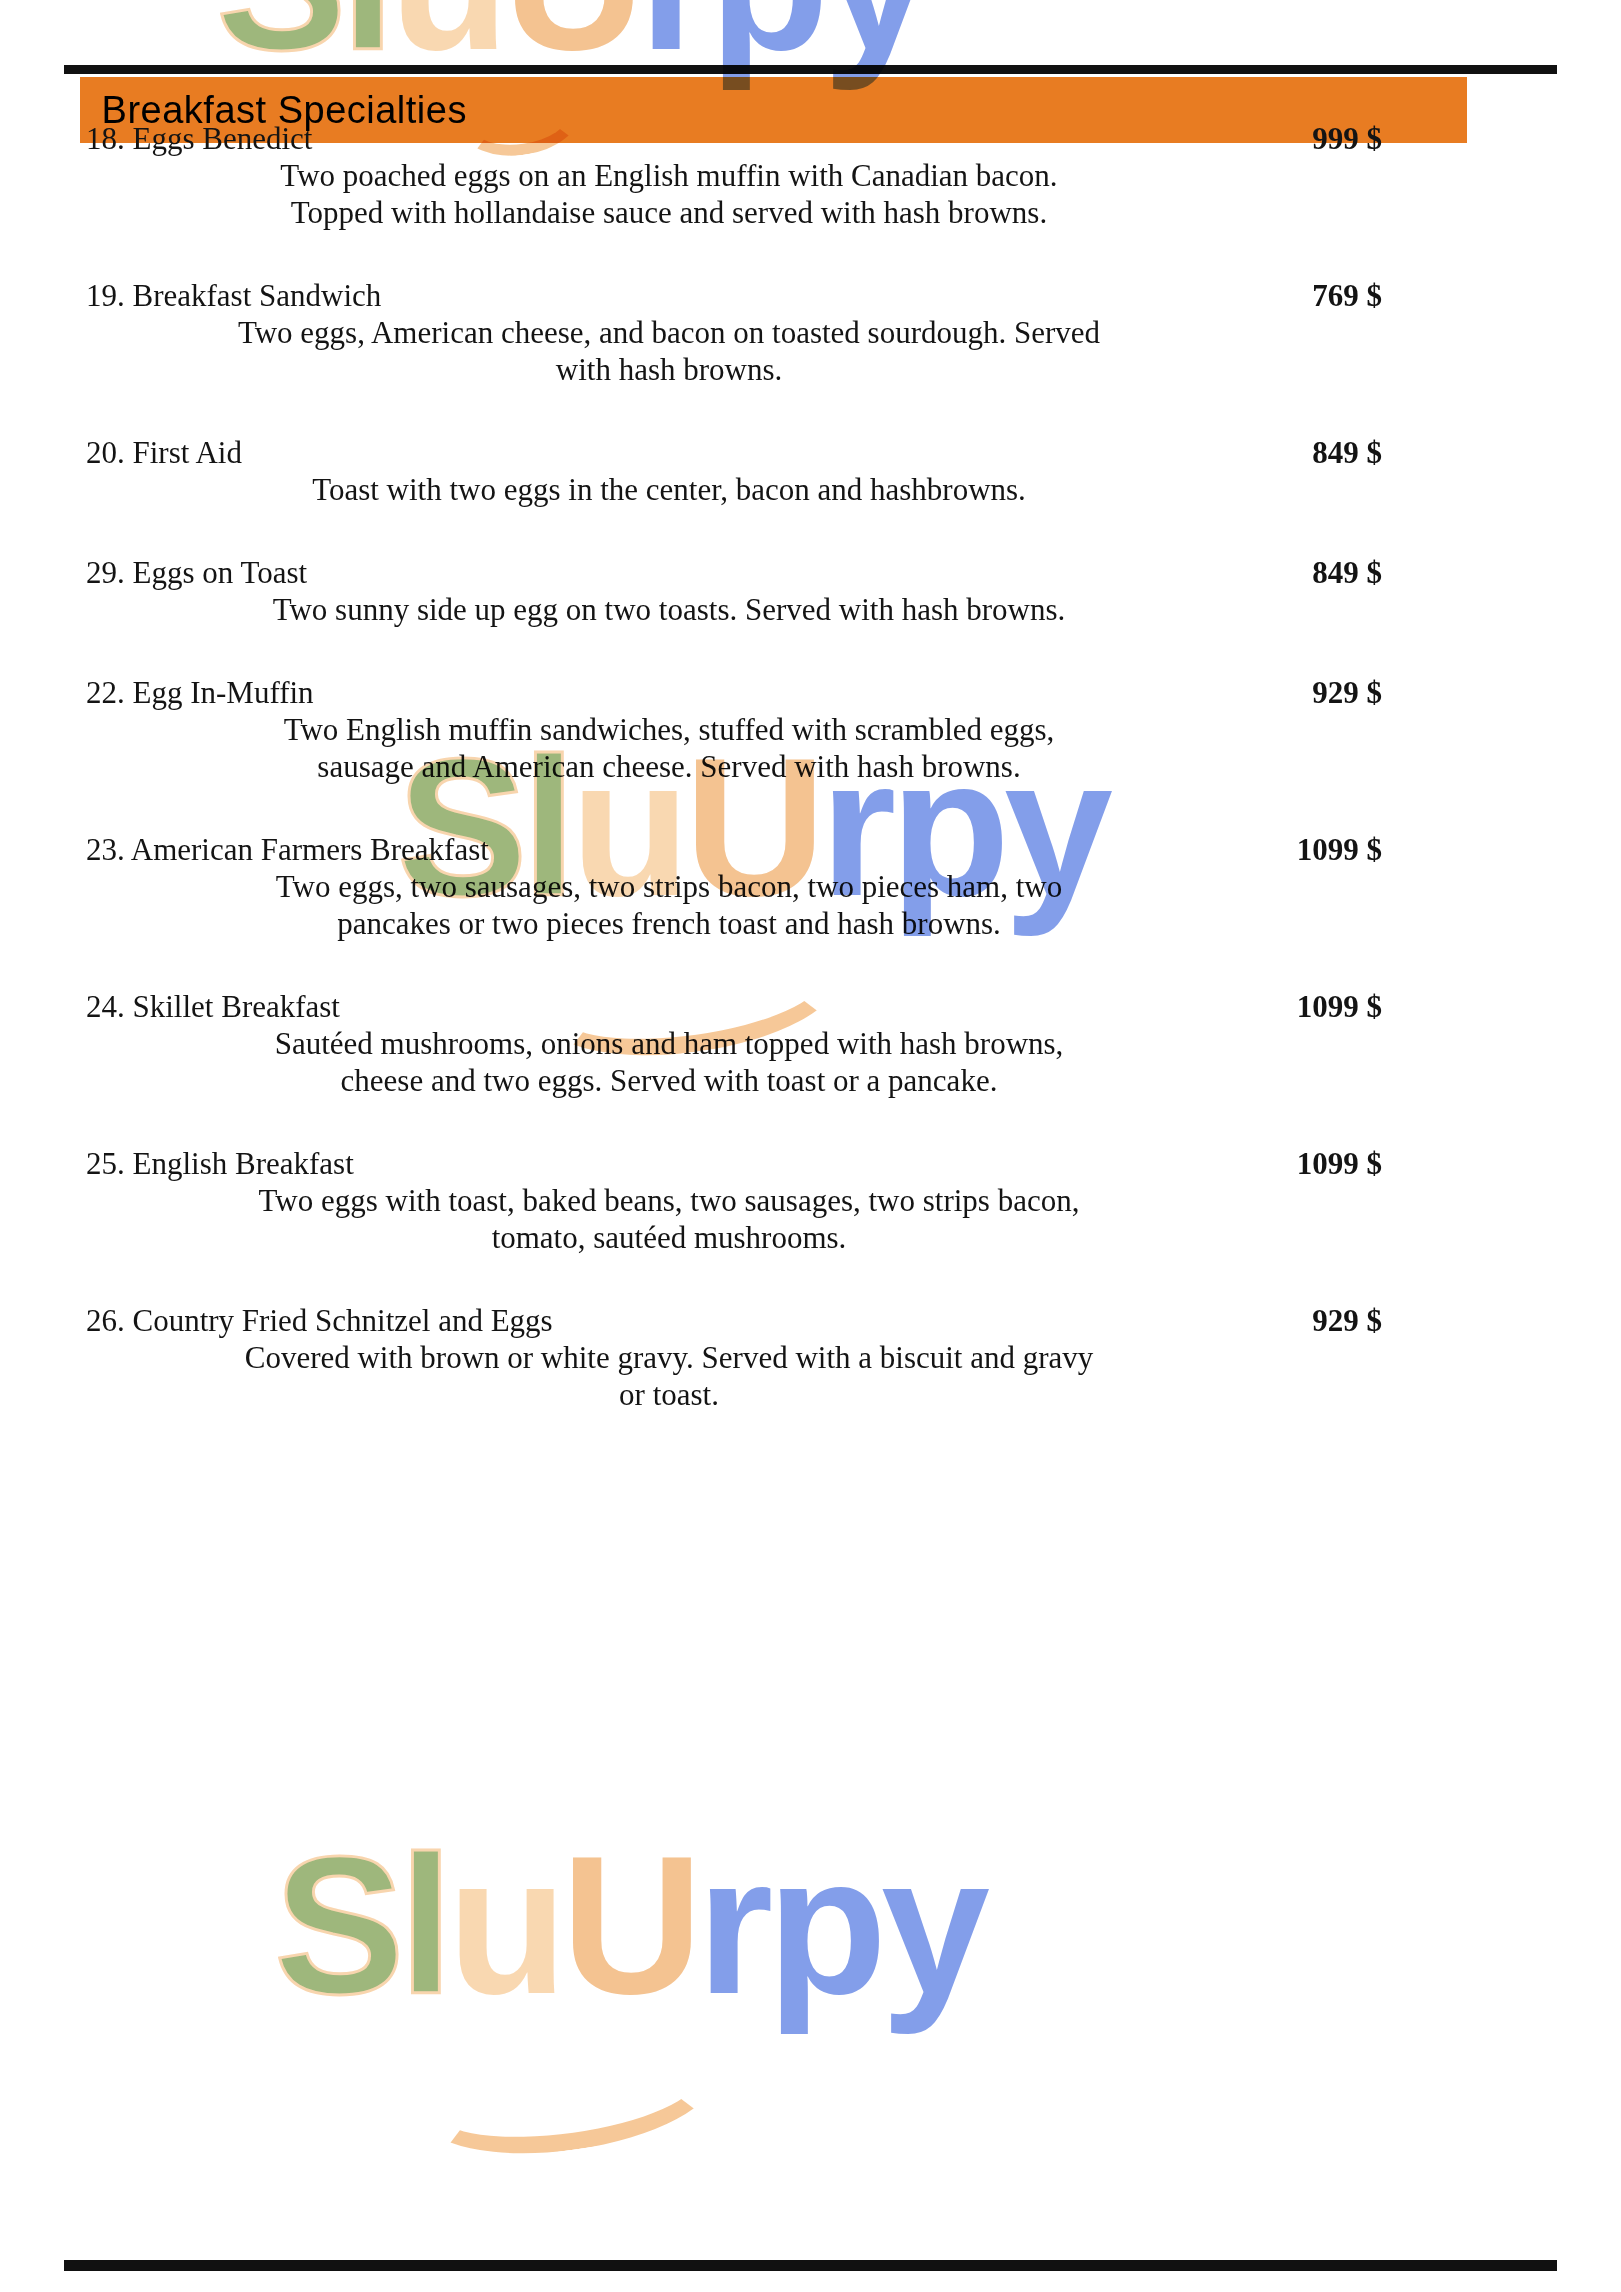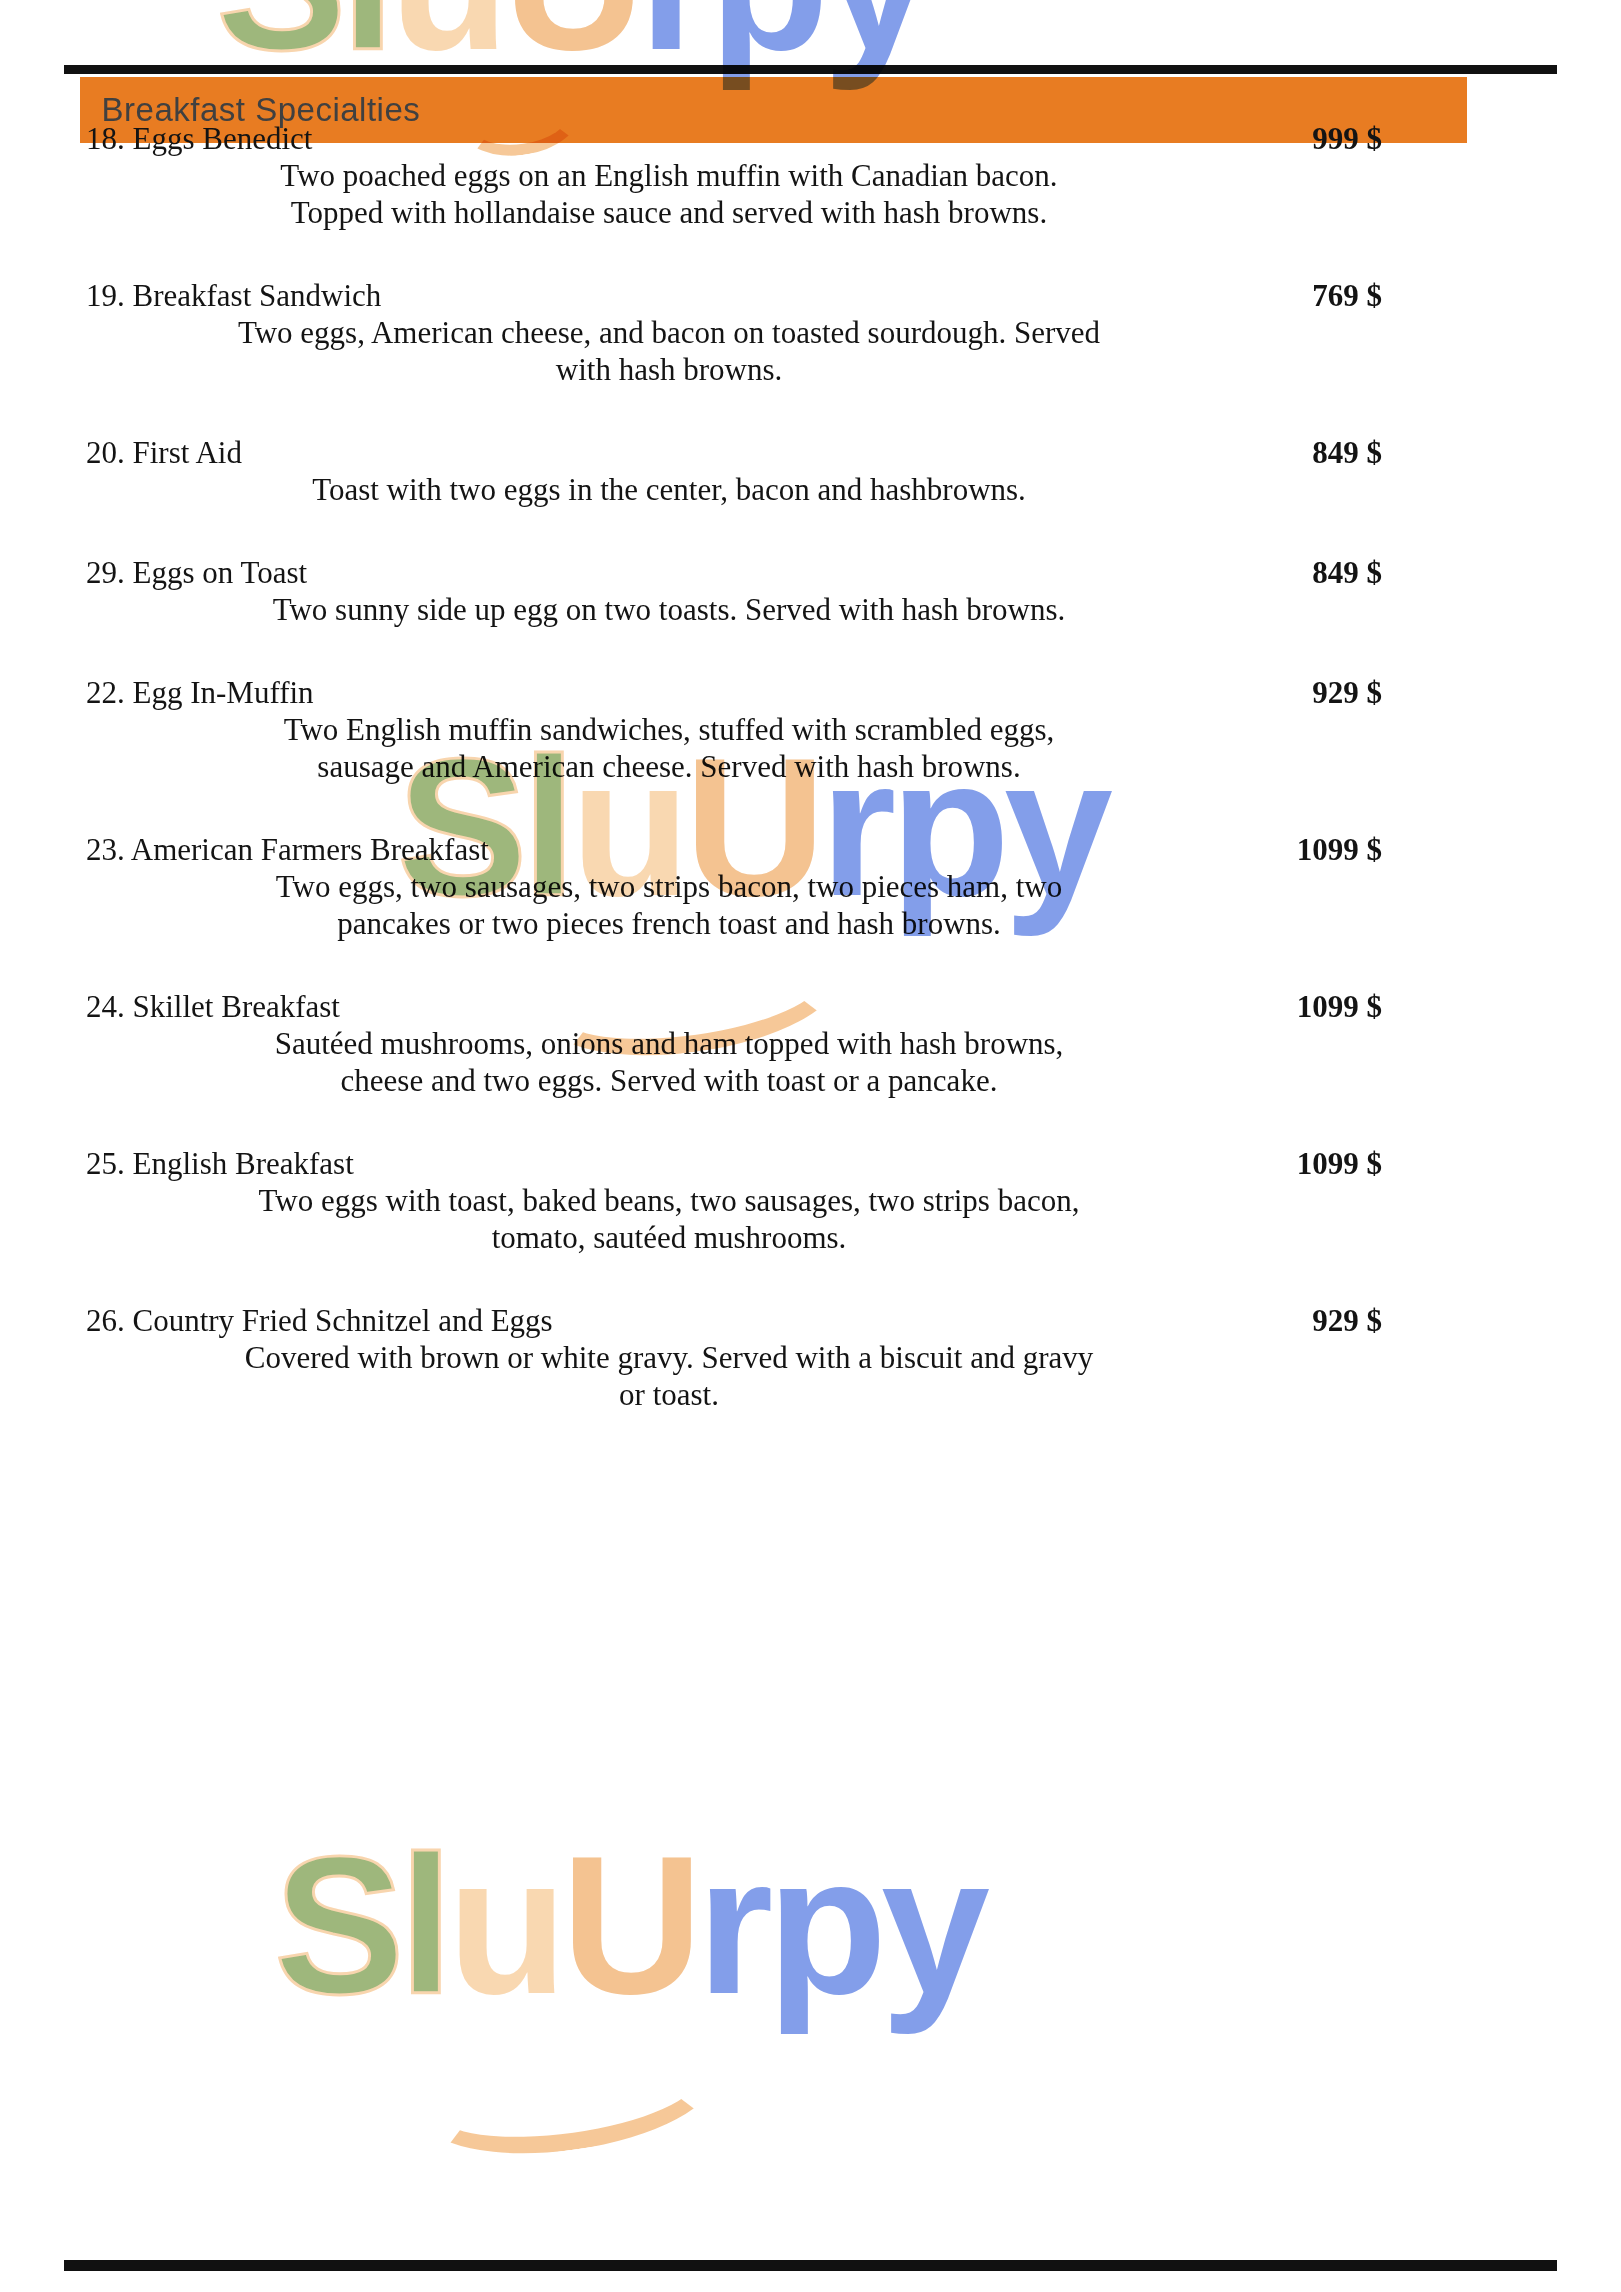--- a/index.html
+++ b/index.html
@@ -22,21 +22,21 @@
   .header-bar {
     position:absolute; left:80px; top:77px;
     width:1387px; height:66px;
     background:#e87c22;
     display:flex; align-items:center;
     padding-left:21.6px;
     z-index:2;
   }
   .header-title {
     font-family:"Liberation Sans", sans-serif;
-    font-size:33px; color:#404040; letter-spacing:0.5px;
+    font-size:38px; color:#000000; letter-spacing:0.5px;
   }
 
   
   .menu {
     position:absolute; left:86px; top:120px;
     width:1296px; z-index:3;
   }
   .item { margin-bottom:46px; }
   .item-head {
     display:flex; justify-content:space-between; align-items:flex-start;

